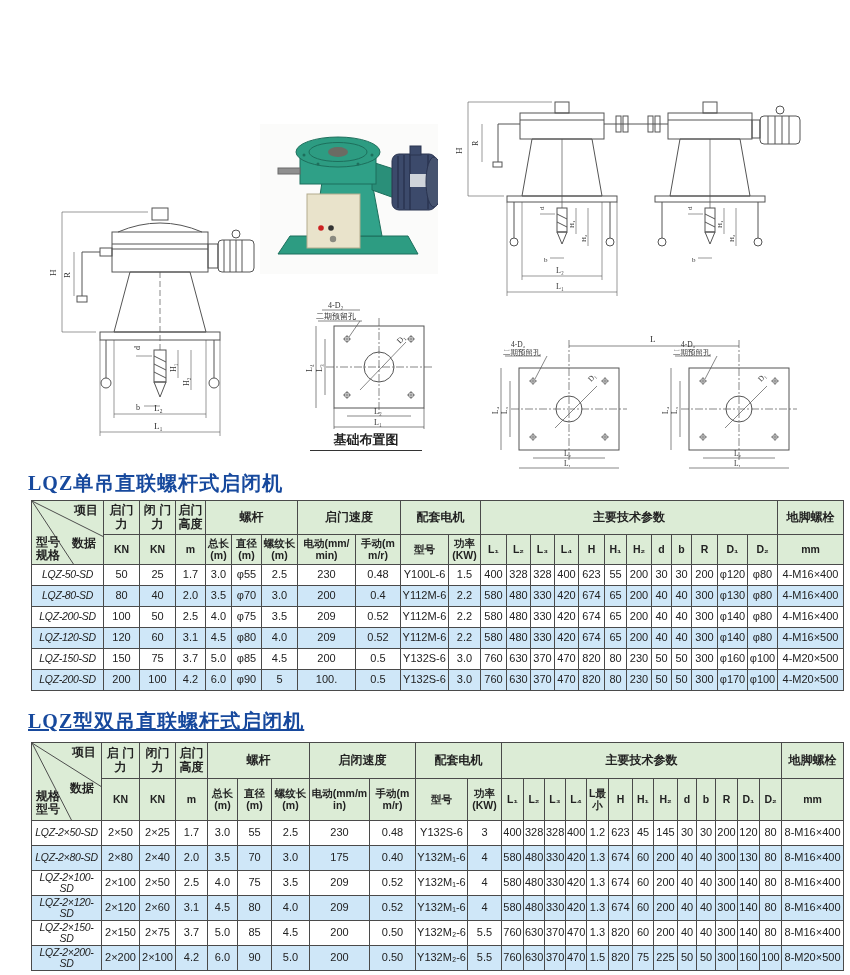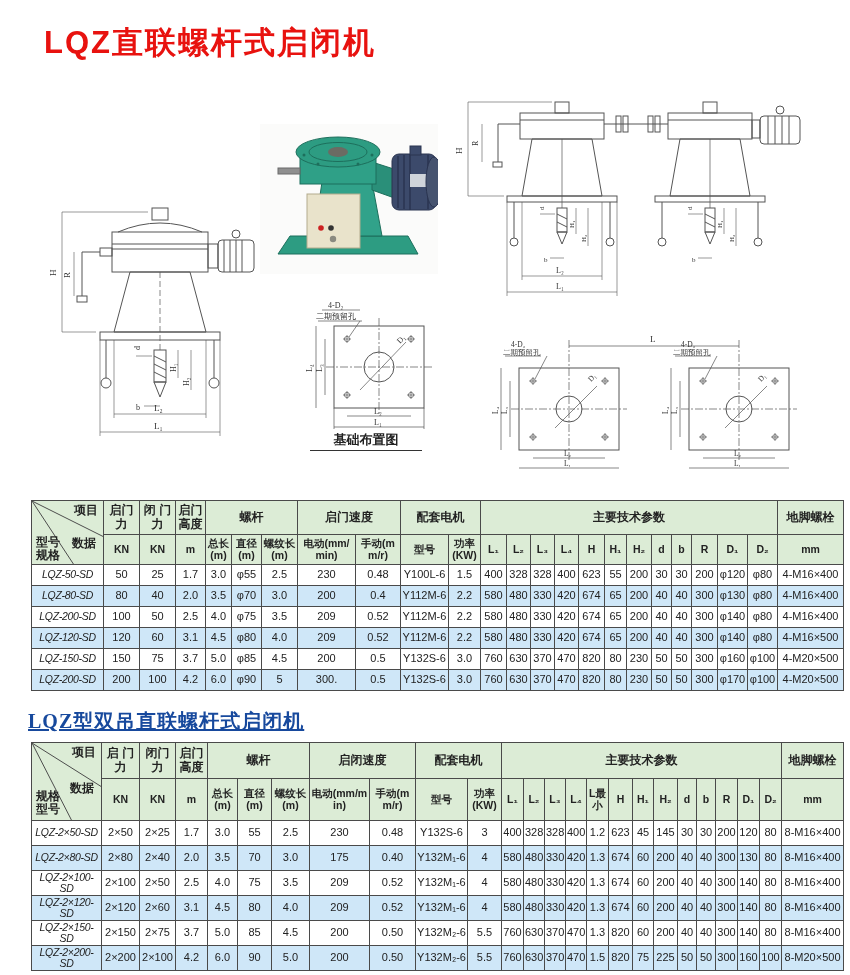--- a/index.html
+++ b/index.html
@@ -43,21 +43,20 @@
   #table1 th.diag .dg-mid{bottom:13px;}
   #table1 th.diag .dg-bot{bottom:2px;}
   #table2 th.diag .dg-mid{bottom:24px;}
   #table2 th.diag .dg-bot{bottom:4px;}
 </style>
 </head>
 <body>
 
 <div id="stage">
 
-  <div id="main-title">LQZ直联螺杆式启闭机</div>
 
   <svg class="drw" style="left:48px;top:192px" width="215" height="258" viewBox="0 0 215 258">
     <g stroke="#555" stroke-width="1" fill="none">
       <rect x="104" y="16" width="16" height="12"></rect>
       <path d="M70,40 Q112,22 154,40"></path>
       <rect x="64" y="40" width="96" height="40"></rect>
       <line x1="64" y1="52" x2="160" y2="52"></line>
         <line x1="64" y1="57" x2="160" y2="57"></line>
       <rect x="52" y="56" width="12" height="8"></rect>
       <line x1="52" y1="60" x2="34" y2="60"></line>
@@ -333,20 +332,21 @@
     <text x="11" y="92" font-size="7.5" transform="rotate(-90 11 92)">L₄</text>
     <text x="20" y="92" font-size="7.5" transform="rotate(-90 20 92)">L₃</text>
     <text x="181" y="92" font-size="7.5" transform="rotate(-90 181 92)">L₄</text>
     <text x="190" y="92" font-size="7.5" transform="rotate(-90 190 92)">L₃</text>
     <text x="77" y="134" font-size="7.5">L₂</text>
     <text x="77" y="144" font-size="7.5">L₁</text>
     <text x="247" y="134" font-size="7.5">L₂</text>
     <text x="247" y="144" font-size="7.5">L₁</text>
   </svg>
 
+  <div id="sec1-title" class="section-title">LQZ单吊直联螺杆式启闭机</div>
 
   <table id="table1" class="spec-table">
     <colgroup>
       <col style="width:72px">
         <col style="width:36px">
         <col style="width:36px">
         <col style="width:30px">
       <col style="width:26px">
         <col style="width:30px">
         <col style="width:36px">
@@ -546,21 +546,21 @@
           <td>4-M20×500</td>
         </tr>
         <tr class="stripe">
           <td>LQZ-200-SD</td>
           <td>200</td>
           <td>100</td>
           <td>4.2</td>
           <td>6.0</td>
           <td>φ90</td>
           <td>5</td>
-          <td>300.</td>
+          <td>100.</td>
           <td>0.5</td>
           <td>Y132S-6</td>
           <td>3.0</td>
           <td>760</td>
           <td>630</td>
           <td>370</td>
           <td>470</td>
           <td>820</td>
           <td>80</td>
           <td>230</td>

